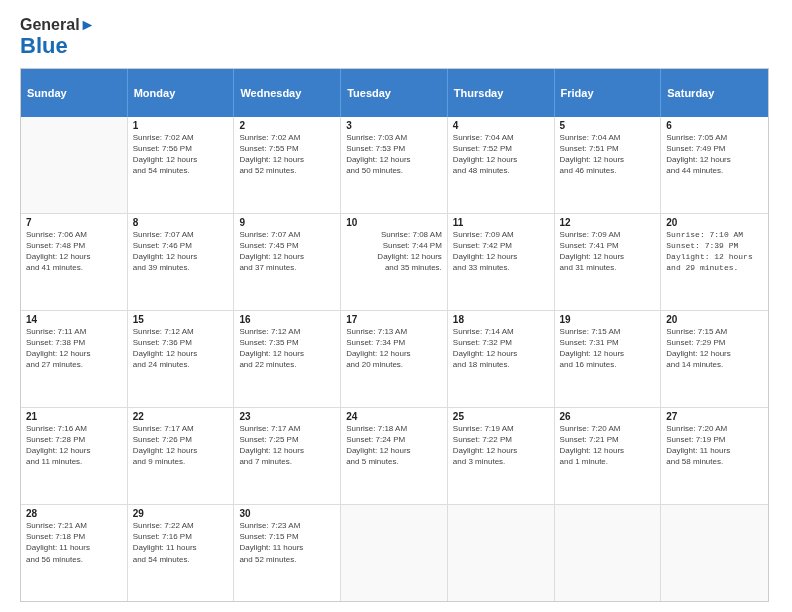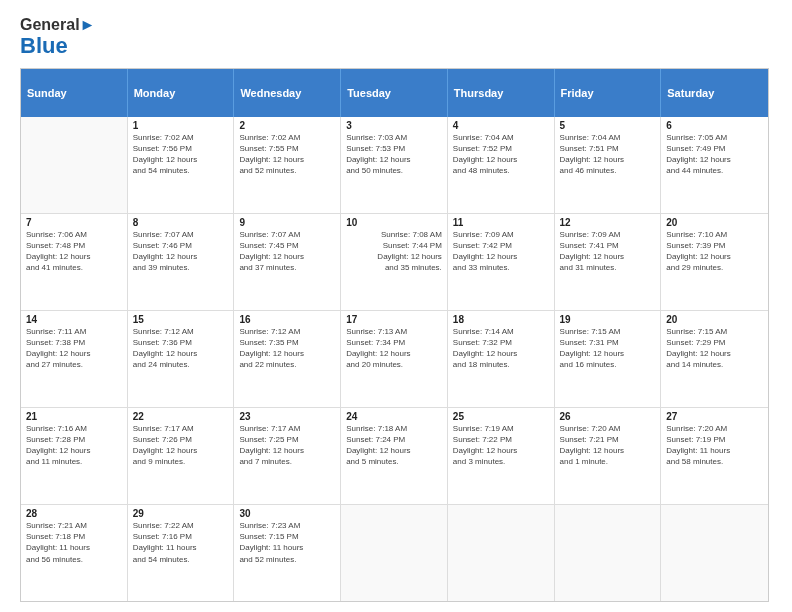--- a/index.html
+++ b/index.html
@@ -205,21 +205,21 @@
           </div>
           <div class="cal-cell">
             <div class="day-num">12</div>
             <div class="day-info" style="white-space: pre-line;">Sunrise: 7:09 AM
 Sunset: 7:41 PM
 Daylight: 12 hours
 and 31 minutes.</div>
           </div>
           <div class="cal-cell">
             <div class="day-num">20</div>
-            <div class="day-info" style="white-space: pre-line;">Sunrise: 7:10 AM
+            <div class="day-info" style="white-space: pre-line; font-family: Liberation Mono, monospace;">Sunrise: 7:10 AM
 Sunset: 7:39 PM
 Daylight: 12 hours
 and 29 minutes.</div>
           </div>
         </div>
         <div class="cal-row">
           <div class="cal-cell">
             <div class="day-num">14</div>
             <div class="day-info" style="white-space: pre-line;">Sunrise: 7:11 AM
 Sunset: 7:38 PM

